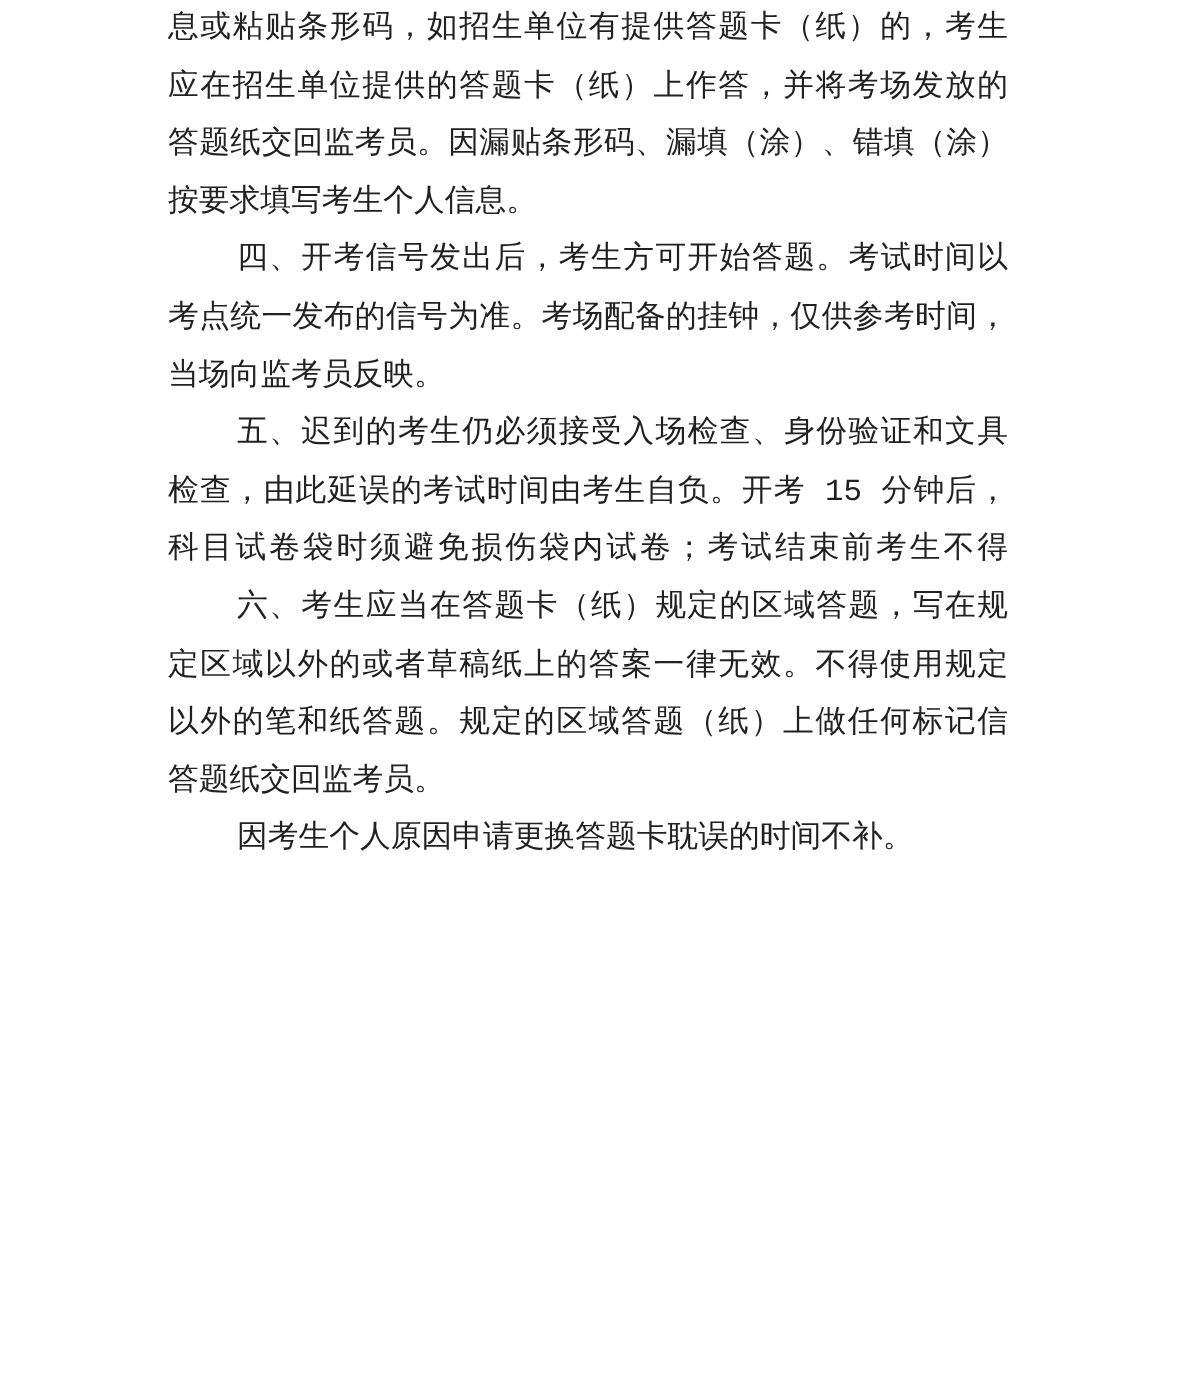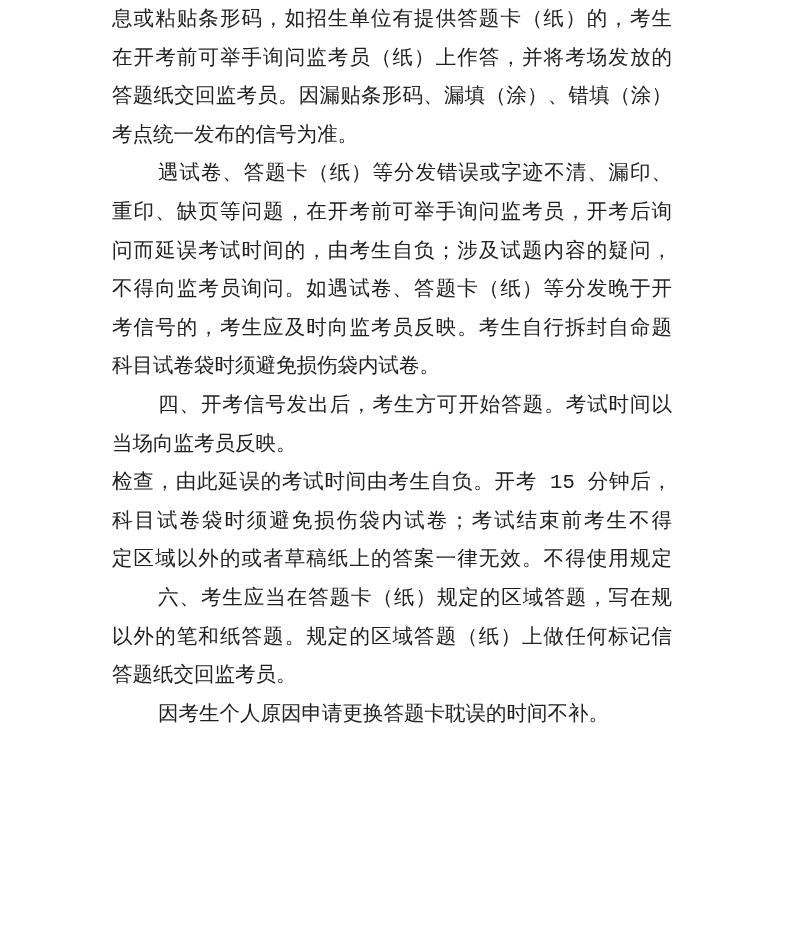--- a/index.html
+++ b/index.html
@@ -37,42 +37,36 @@
   .line.flush {
     text-align-last: left;
   }
 </style>
 </head>
 <body>
 
 <div class="page" id="doc-page">
     <div class="para">
       <div class="line">息或粘贴条形码，如招生单位有提供答题卡（纸）的，考生</div>
-      <div class="line">在开考前可举手询问监考员（纸）上作答，并将考场发放的</div>
+      <div class="line">应在招生单位提供的答题卡（纸）上作答，并将考场发放的</div>
       <div class="line">答题纸交回监考员。因漏贴条形码、漏填（涂）、错填（涂）</div>
-      <div class="line flush">考点统一发布的信号为准。</div>
-    </div>
-    <div class="para">
-      <div class="line indent">遇试卷、答题卡（纸）等分发错误或字迹不清、漏印、</div>
-      <div class="line">重印、缺页等问题，在开考前可举手询问监考员，开考后询</div>
-      <div class="line">问而延误考试时间的，由考生自负；涉及试题内容的疑问，</div>
-      <div class="line">不得向监考员询问。如遇试卷、答题卡（纸）等分发晚于开</div>
-      <div class="line">考信号的，考生应及时向监考员反映。考生自行拆封自命题</div>
-      <div class="line flush">科目试卷袋时须避免损伤袋内试卷。</div>
+      <div class="line flush">按要求填写考生个人信息。</div>
     </div>
     <div class="para">
       <div class="line indent">四、开考信号发出后，考生方可开始答题。考试时间以</div>
+      <div class="line">考点统一发布的信号为准。考场配备的挂钟，仅供参考时间，</div>
       <div class="line flush">当场向监考员反映。</div>
     </div>
     <div class="para">
+      <div class="line indent">五、迟到的考生仍必须接受入场检查、身份验证和文具</div>
       <div class="line">检查，由此延误的考试时间由考生自负。开考 15 分钟后，</div>
       <div class="line">科目试卷袋时须避免损伤袋内试卷；考试结束前考生不得</div>
     </div>
     <div class="para">
+      <div class="line indent">六、考生应当在答题卡（纸）规定的区域答题，写在规</div>
       <div class="line">定区域以外的或者草稿纸上的答案一律无效。不得使用规定</div>
-      <div class="line indent">六、考生应当在答题卡（纸）规定的区域答题，写在规</div>
       <div class="line">以外的笔和纸答题。规定的区域答题（纸）上做任何标记信息，</div>
       <div class="line flush">答题纸交回监考员。</div>
     </div>
     <div class="para">
       <div class="line indent flush">因考生个人原因申请更换答题卡耽误的时间不补。</div>
     </div>
   </div>
 
 </body></html>

